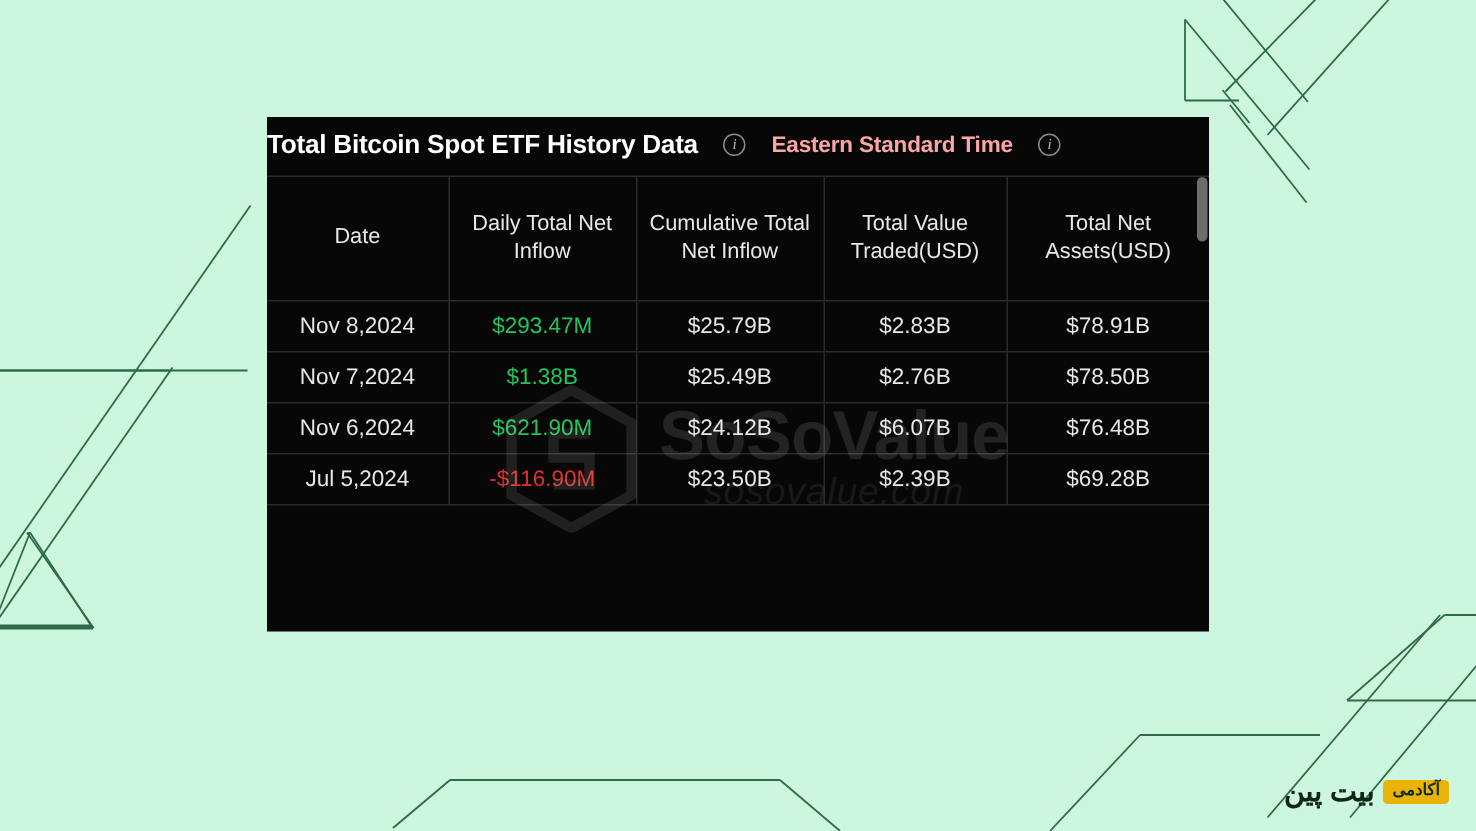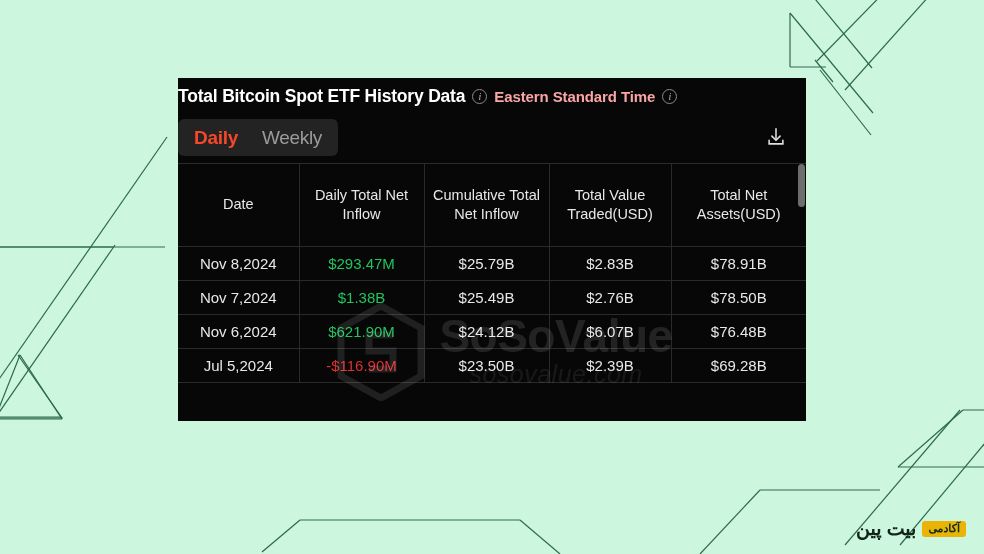--- a/index.html
+++ b/index.html
@@ -64,21 +64,21 @@
     overflow: hidden;
     z-index: 2;
   }
 
   
   .panel-header {
     display: flex;
     align-items: center;
     height: 36px;
     padding: 0 2px 0 0;
-    gap: 7px;
+    gap: 17px;
   }
   .panel-title {
     color: #ffffff;
     font-size: 17.5px;
     font-weight: bold;
     white-space: nowrap;
     letter-spacing: -0.2px;
   }
   .tz-label {
     color: #fca5a5;
@@ -294,33 +294,20 @@
 
 <div class="panel">
 
   <div class="panel-header">
     <span class="panel-title">Total Bitcoin Spot ETF History Data</span>
     <span class="info-icon">i</span>
     <span class="tz-label">Eastern Standard Time</span>
     <span class="info-icon">i</span>
   </div>
 
-  <div class="toggle-row">
-    <div class="toggle-group">
-      <button class="toggle-btn active">Daily</button>
-      <button class="toggle-btn inactive">Weekly</button>
-    </div>
-    <div class="download-btn">
-      <svg width="22" height="22" viewBox="0 0 24 24" fill="none" stroke="#e0e0e0" stroke-width="1.7" stroke-linecap="round">
-        <path d="M12 3 L12 15"></path>
-        <path d="M7.5 11 L12 15.5 L16.5 11"></path>
-        <path d="M4.5 15.5 L4.5 19.5 L19.5 19.5 L19.5 15.5"></path>
-      </svg>
-    </div>
-  </div>
 
   <div class="table-wrap">
 
     <div class="watermark">
       <div class="wm-inner">
         <svg width="92" height="98" viewBox="0 0 92 98">
           <path d="M46 3 L86 25 L86 73 L46 95 L6 73 L6 25 Z" fill="none" stroke="rgba(255,255,255,0.10)" stroke-width="7"></path>
           <path d="M58 32 L34 32 L34 48 L58 48 L58 66 L34 66" fill="none" stroke="rgba(255,255,255,0.10)" stroke-width="7"></path>
         </svg>
         <div class="wm-text">

